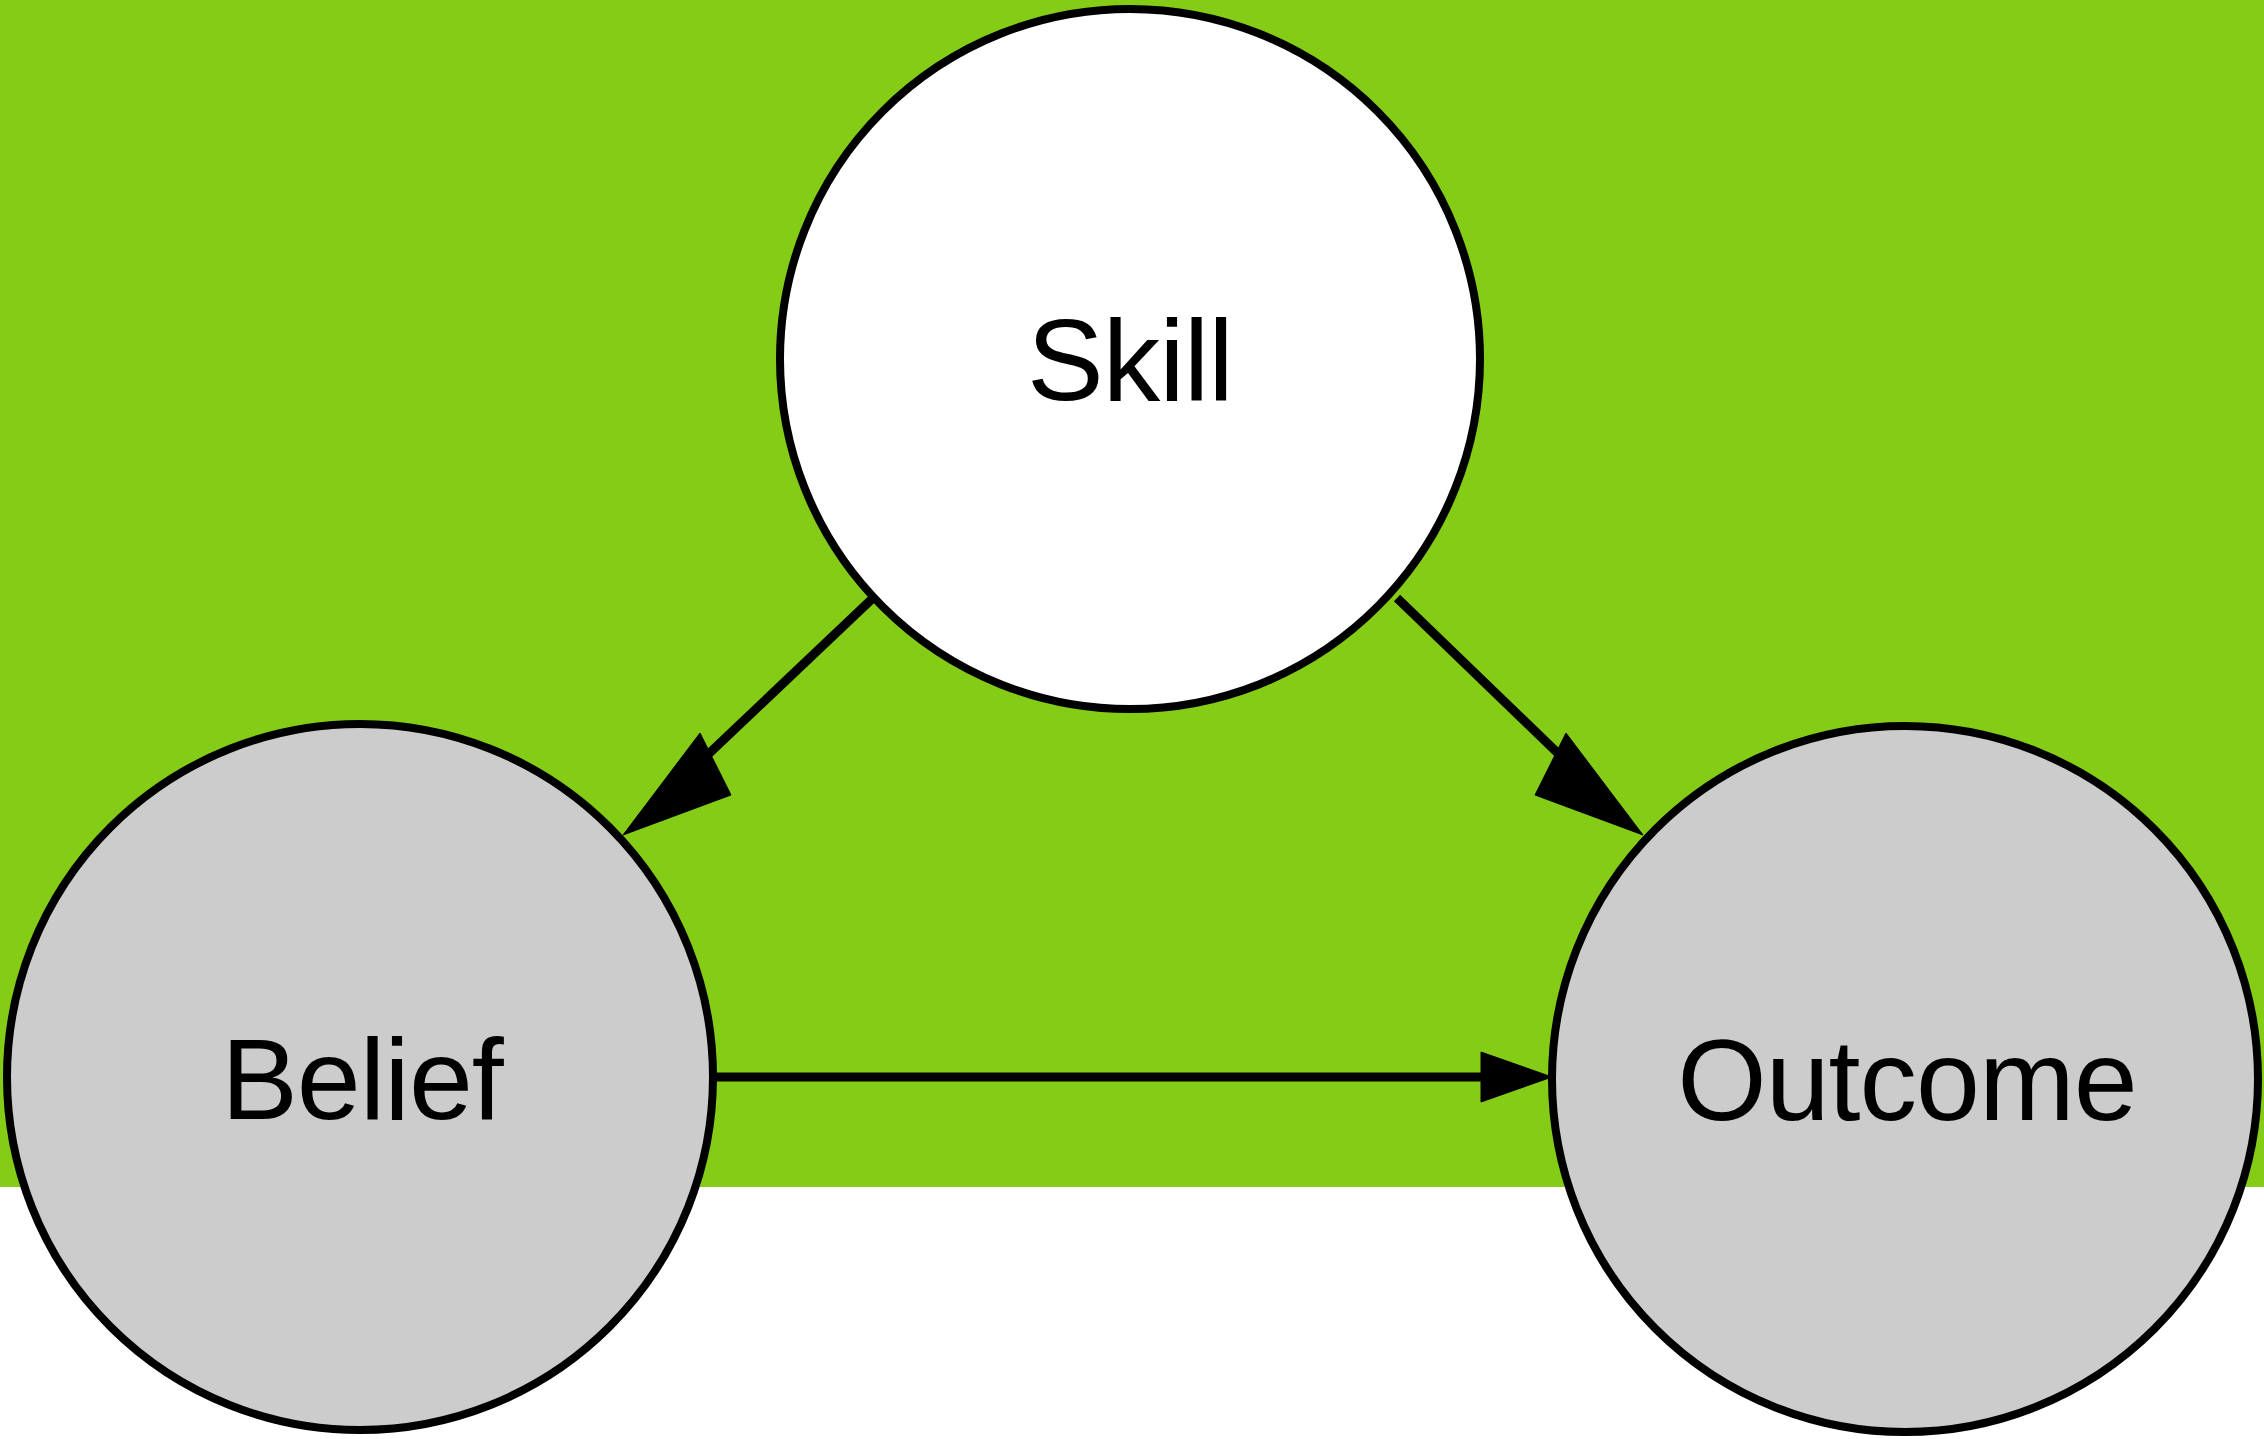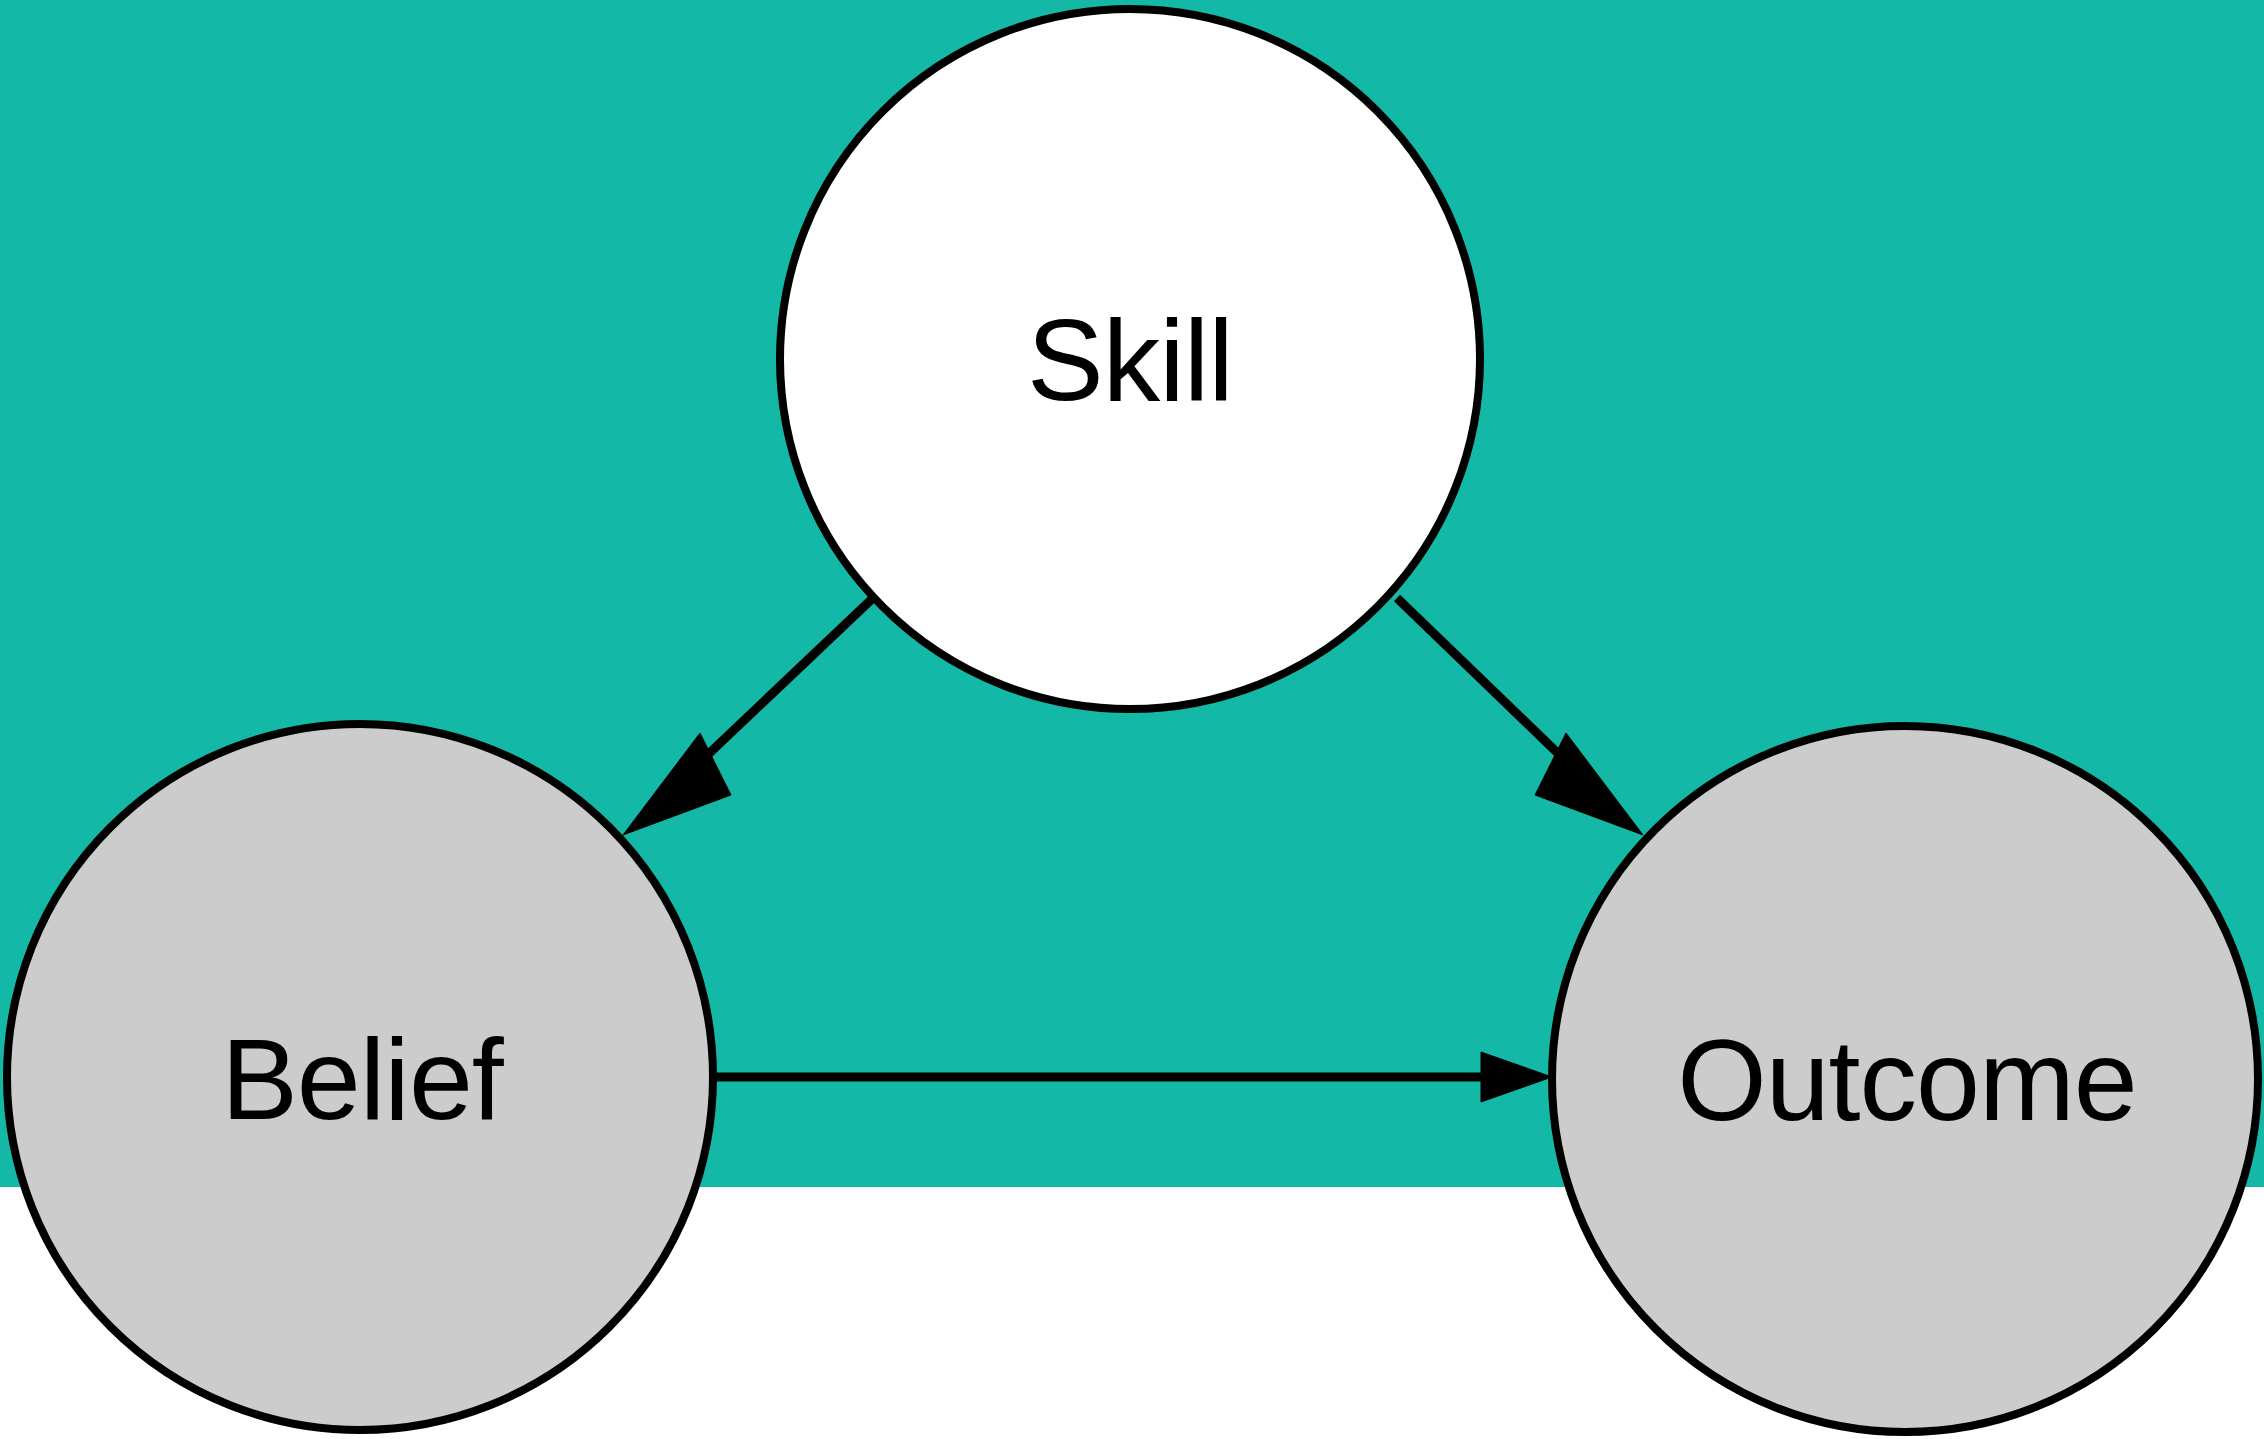--- a/index.html
+++ b/index.html
@@ -45,21 +45,21 @@
   .edge-arrowhead {
     fill: #000000;
     stroke: #000000;
     stroke-width: 1;
     stroke-linejoin: miter;
   }
 </style>
 </head>
 <body>
 
-<div id="diagram-root" style="width: 2264px; height: 1187px; background: #14b8a6;">
+<div id="diagram-root" style="width: 2264px; height: 1187px; background: #84cc16;">
   <svg id="graph-svg" viewBox="0 0 2264 1439" xmlns="http://www.w3.org/2000/svg" width="2264" height="1439">
 
     <g>
 
       <g>
         <line class="edge-line" x1="873" y1="598" x2="640" y2="819" stroke="#000000"></line>
         <polygon class="edge-arrowhead" points="623,835 700,733 731,795" fill="#000000" stroke="#000000"></polygon>
       </g>
 
       <g>

